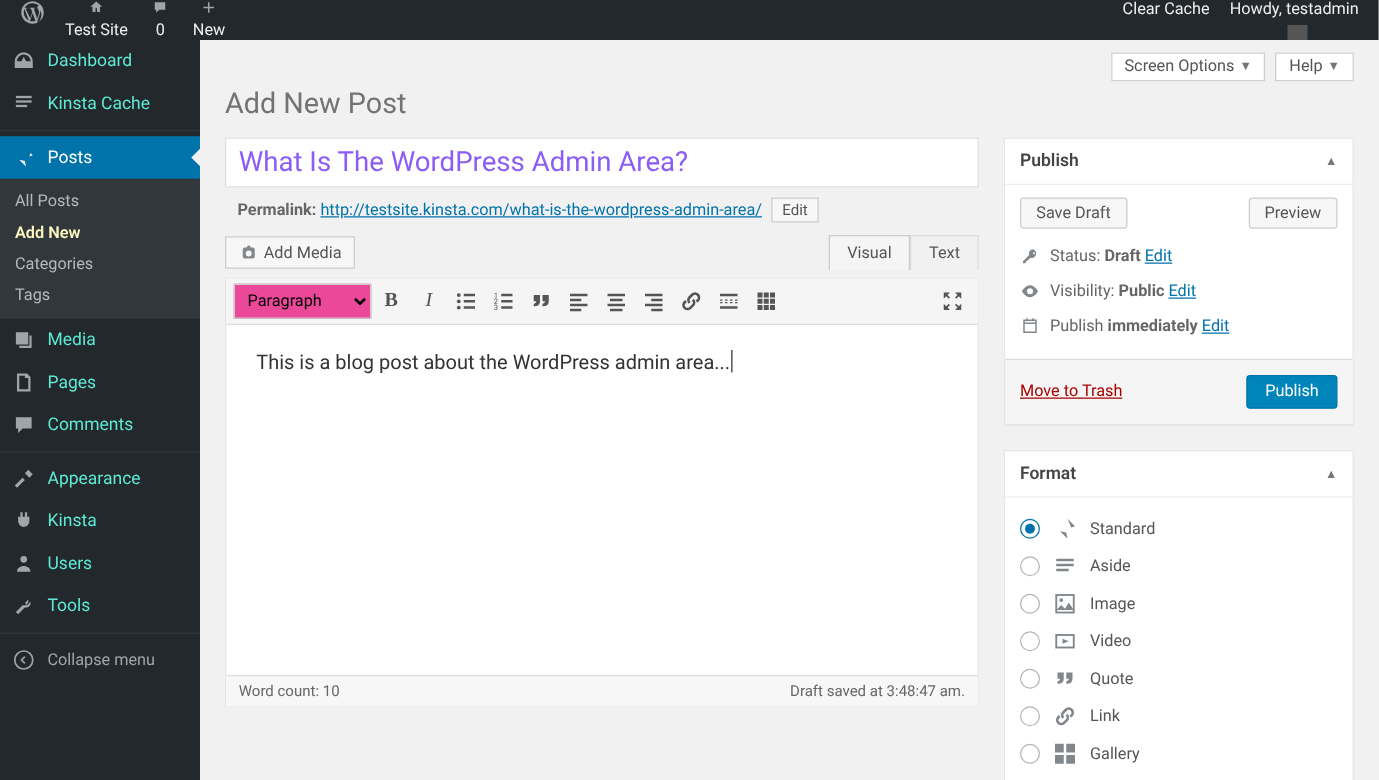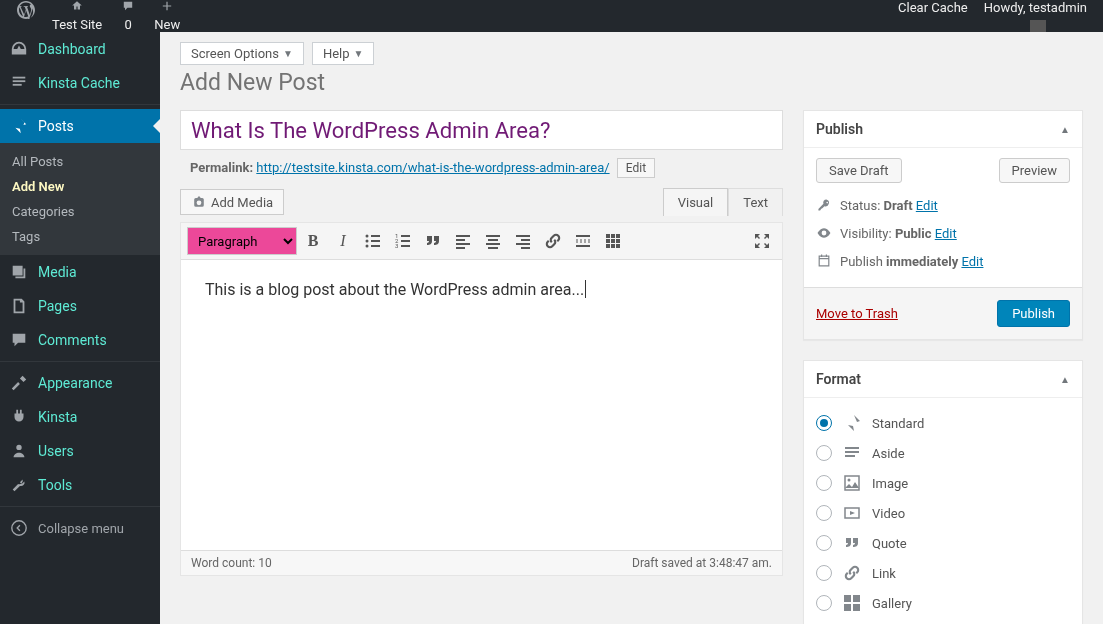--- a/index.html
+++ b/index.html
@@ -15,46 +15,46 @@
 .menu-item svg { width: 18px; height: 18px; fill: #a0a5aa; }
 .menu-item.current { background: #0073aa; color: #fff; position: relative; }
 .menu-item.current svg { fill: #fff; }
 .menu-item.current::after { content: ''; position: absolute; right: -1px; top: 50%; margin-top: -8px; border: 8px solid transparent; border-right-color: #f1f1f1; }
 .submenu { background: #32373c; padding: 6px 0; }
 .submenu .sub { padding: 5px 12px; color: #b4b9be; cursor: pointer; font-size: 13px; }
 .submenu .sub.active { color: #fef9c3; font-weight: 600; }
 .menu-sep { border-top: 1px solid #32373c; margin: 4px 0; }
 .collapse-item { color: #a0a5aa; font-size: 13px; }
 .main { flex: 1; padding: 10px 20px 0 20px; overflow: hidden; }
-.top-actions { display: flex; gap: 8px; margin-bottom: 4px; }
+.top-actions { display: flex; justify-content: flex-end; gap: 8px; margin-bottom: 4px; }
 .screen-btn { background: #fff; border: 1px solid #ccd0d4; padding: 3px 10px; font-size: 13px; cursor: pointer; color: #555; display: flex; align-items: center; gap: 4px; }
 h1.page-title { font-size: 23px; font-weight: 400; color: #737373; margin: 4px 0 14px; }
 .cols { display: flex; gap: 20px; }
 .col-left { flex: 1; min-width: 0; }
 .col-right { width: 280px; flex-shrink: 0; }
-.title-input { width: 100%; font-size: 1.7em; padding: 3px 10px; border: 1px solid #ddd; background: #fff; height: 40px; color: #701a75; }
+.title-input { width: 100%; font-size: 1.7em; padding: 3px 10px; border: 1px solid #ddd; background: #fff; height: 40px; color: #8b5cf6; }
 .permalink { font-size: 13px; color: #666; padding: 8px 10px 10px; }
 .permalink a { color: #0073aa; text-decoration: underline; }
 .small-btn { border: 1px solid #ccc; background: #f7f7f7; padding: 2px 8px; font-size: 12px; cursor: pointer; margin-left: 4px; color: #555; }
 .media-row { display: flex; align-items: center; margin-bottom: 6px; }
 .add-media-btn { display: inline-flex; align-items: center; gap: 4px; border: 1px solid #ccc; background: #f7f7f7; padding: 4px 10px; cursor: pointer; color: #555; font-size: 13px; }
 .editor-tabs { margin-left: auto; display: flex; }
 .ed-tab { border: 1px solid #ddd; border-bottom: none; background: #f1f1f1; padding: 6px 14px; font-size: 13px; cursor: pointer; color: #555; }
 .ed-tab.active { background: #f5f5f5; border-color: #ccc; }
 .editor-box { border: 1px solid #e5e5e5; background: #fff; }
 .ed-toolbar { display: flex; align-items: center; padding: 4px 6px; border-bottom: 1px solid #ddd; background: #f5f5f5; gap: 2px; }
 .fmt-select { height: 28px; border: 1px solid #ccc; font-size: 13px; width: 110px; padding: 0 6px; background: #ec4899; cursor: pointer; }
 .tb-btn { width: 28px; height: 28px; display: flex; align-items: center; justify-content: center; cursor: pointer; color: #555; }
 .tb-btn svg { width: 20px; height: 20px; fill: #555; }
 .tb-btn.bold { font-weight: 700; font-size: 16px; font-family: Georgia, serif; }
 .tb-btn.italic { font-style: italic; font-size: 16px; font-family: Georgia, serif; }
 .tb-fill { flex: 1; }
 .ed-content { min-height: 280px; padding: 20px 24px; font-size: 16px; color: #333; font-family: Georgia, serif; position: relative; }
 .ed-content .caret { display: inline-block; width: 1px; height: 18px; background: #333; vertical-align: -3px; margin-left: 1px; }
-.ed-status { display: flex; justify-content: space-between; border-top: 1px solid #ddd; background: #f7f7f7; padding: 5px 10px; font-size: 12px; color: #666; margin-top: 10px; }
+.ed-status { display: flex; justify-content: space-between; border-top: 1px solid #ddd; background: #f7f7f7; padding: 5px 10px; font-size: 12px; color: #666; }
 .postbox { border: 1px solid #e5e5e5; background: #fff; box-shadow: 0 1px 1px rgba(0,0,0,.04); margin-bottom: 20px; }
 .postbox h2.hndle { font-size: 14px; font-weight: 600; padding: 10px 12px; border-bottom: 1px solid #eee; display: flex; justify-content: space-between; align-items: center; cursor: pointer; }
 .postbox .inside { padding: 10px 12px 12px; }
 .pub-row { display: flex; gap: 8px; margin-bottom: 8px; }
 .button { border: 1px solid #ccc; background: #f7f7f7; padding: 4px 12px; cursor: pointer; color: #555; font-size: 13px; border-radius: 3px; }
 .button-primary { background: #0085ba; border: 1px solid #0073aa; color: #fff; padding: 5px 14px; cursor: pointer; border-radius: 3px; font-size: 13px; }
 .pub-section { display: flex; align-items: center; gap: 8px; padding: 6px 0; color: #666; font-size: 13px; }
 .pub-section svg { width: 16px; height: 16px; fill: #82878c; }
 .pub-section a { color: #0073aa; text-decoration: underline; cursor: pointer; }
 .pub-actions { display: flex; justify-content: space-between; align-items: center; padding: 12px; border-top: 1px solid #ddd; background: #f5f5f5; }

